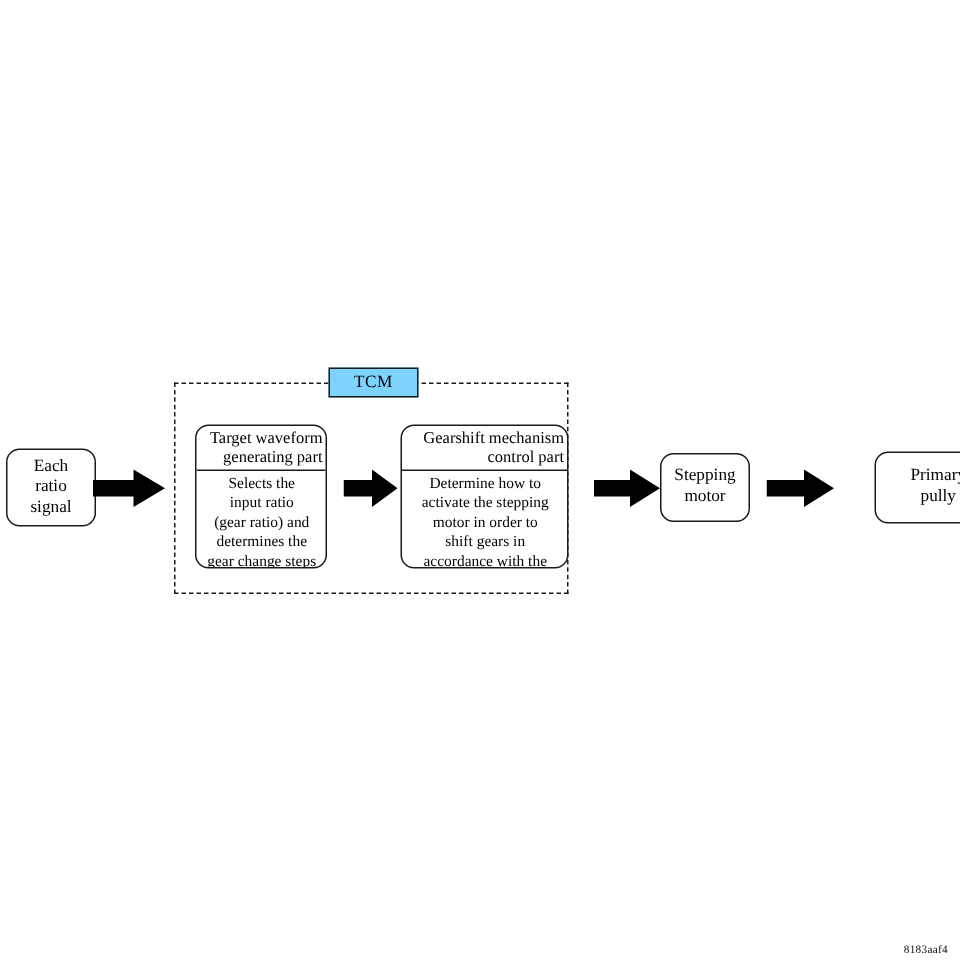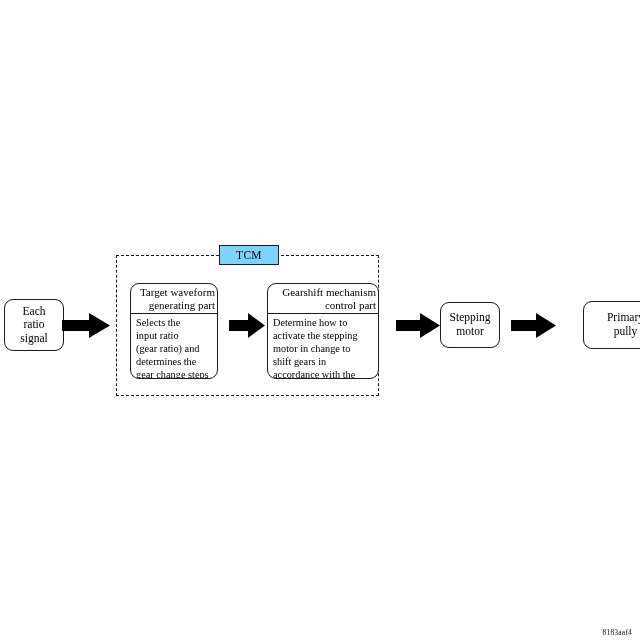--- a/index.html
+++ b/index.html
@@ -91,21 +91,21 @@
     font-size: 11px;
     line-height: 1.14;
     padding: 2px 2px 2px 2px;
   }
   .part-head span { display: block; white-space: nowrap; }
   .part-body {
     flex: 1;
     font-size: 10.3px;
     line-height: 1.25;
     padding: 3px 4px 2px 5px;
-    text-align: left;
+    text-align: center;
   }
   .part-body span { display: block; white-space: nowrap; }
 
   
   .arrow {
     position: absolute;
     z-index: 4;
   }
   .arrow svg { display: block; }
 
@@ -166,21 +166,21 @@
   </div>
 
   <div class="part-box" id="part-gearshift" style="left:267px; top:283px; width:112px; height:96px;">
     <div class="part-head">
       <span>Gearshift mechanism</span>
       <span>control part</span>
     </div>
     <div class="part-body">
       <span>Determine how to</span>
       <span>activate the stepping</span>
-      <span>motor in change to</span>
+      <span>motor in order to</span>
       <span>shift gears in</span>
       <span>accordance with the</span>
       <span>target waveform.</span>
     </div>
   </div>
 
   <div class="arrow" id="arrow-3" style="left:396px; top:313px;">
     <svg width="44" height="25" viewBox="0 0 44 25">
       <polygon points="0,7 24,7 24,0 44,12.5 24,25 24,18 0,18" fill="#000000"></polygon>
     </svg>

